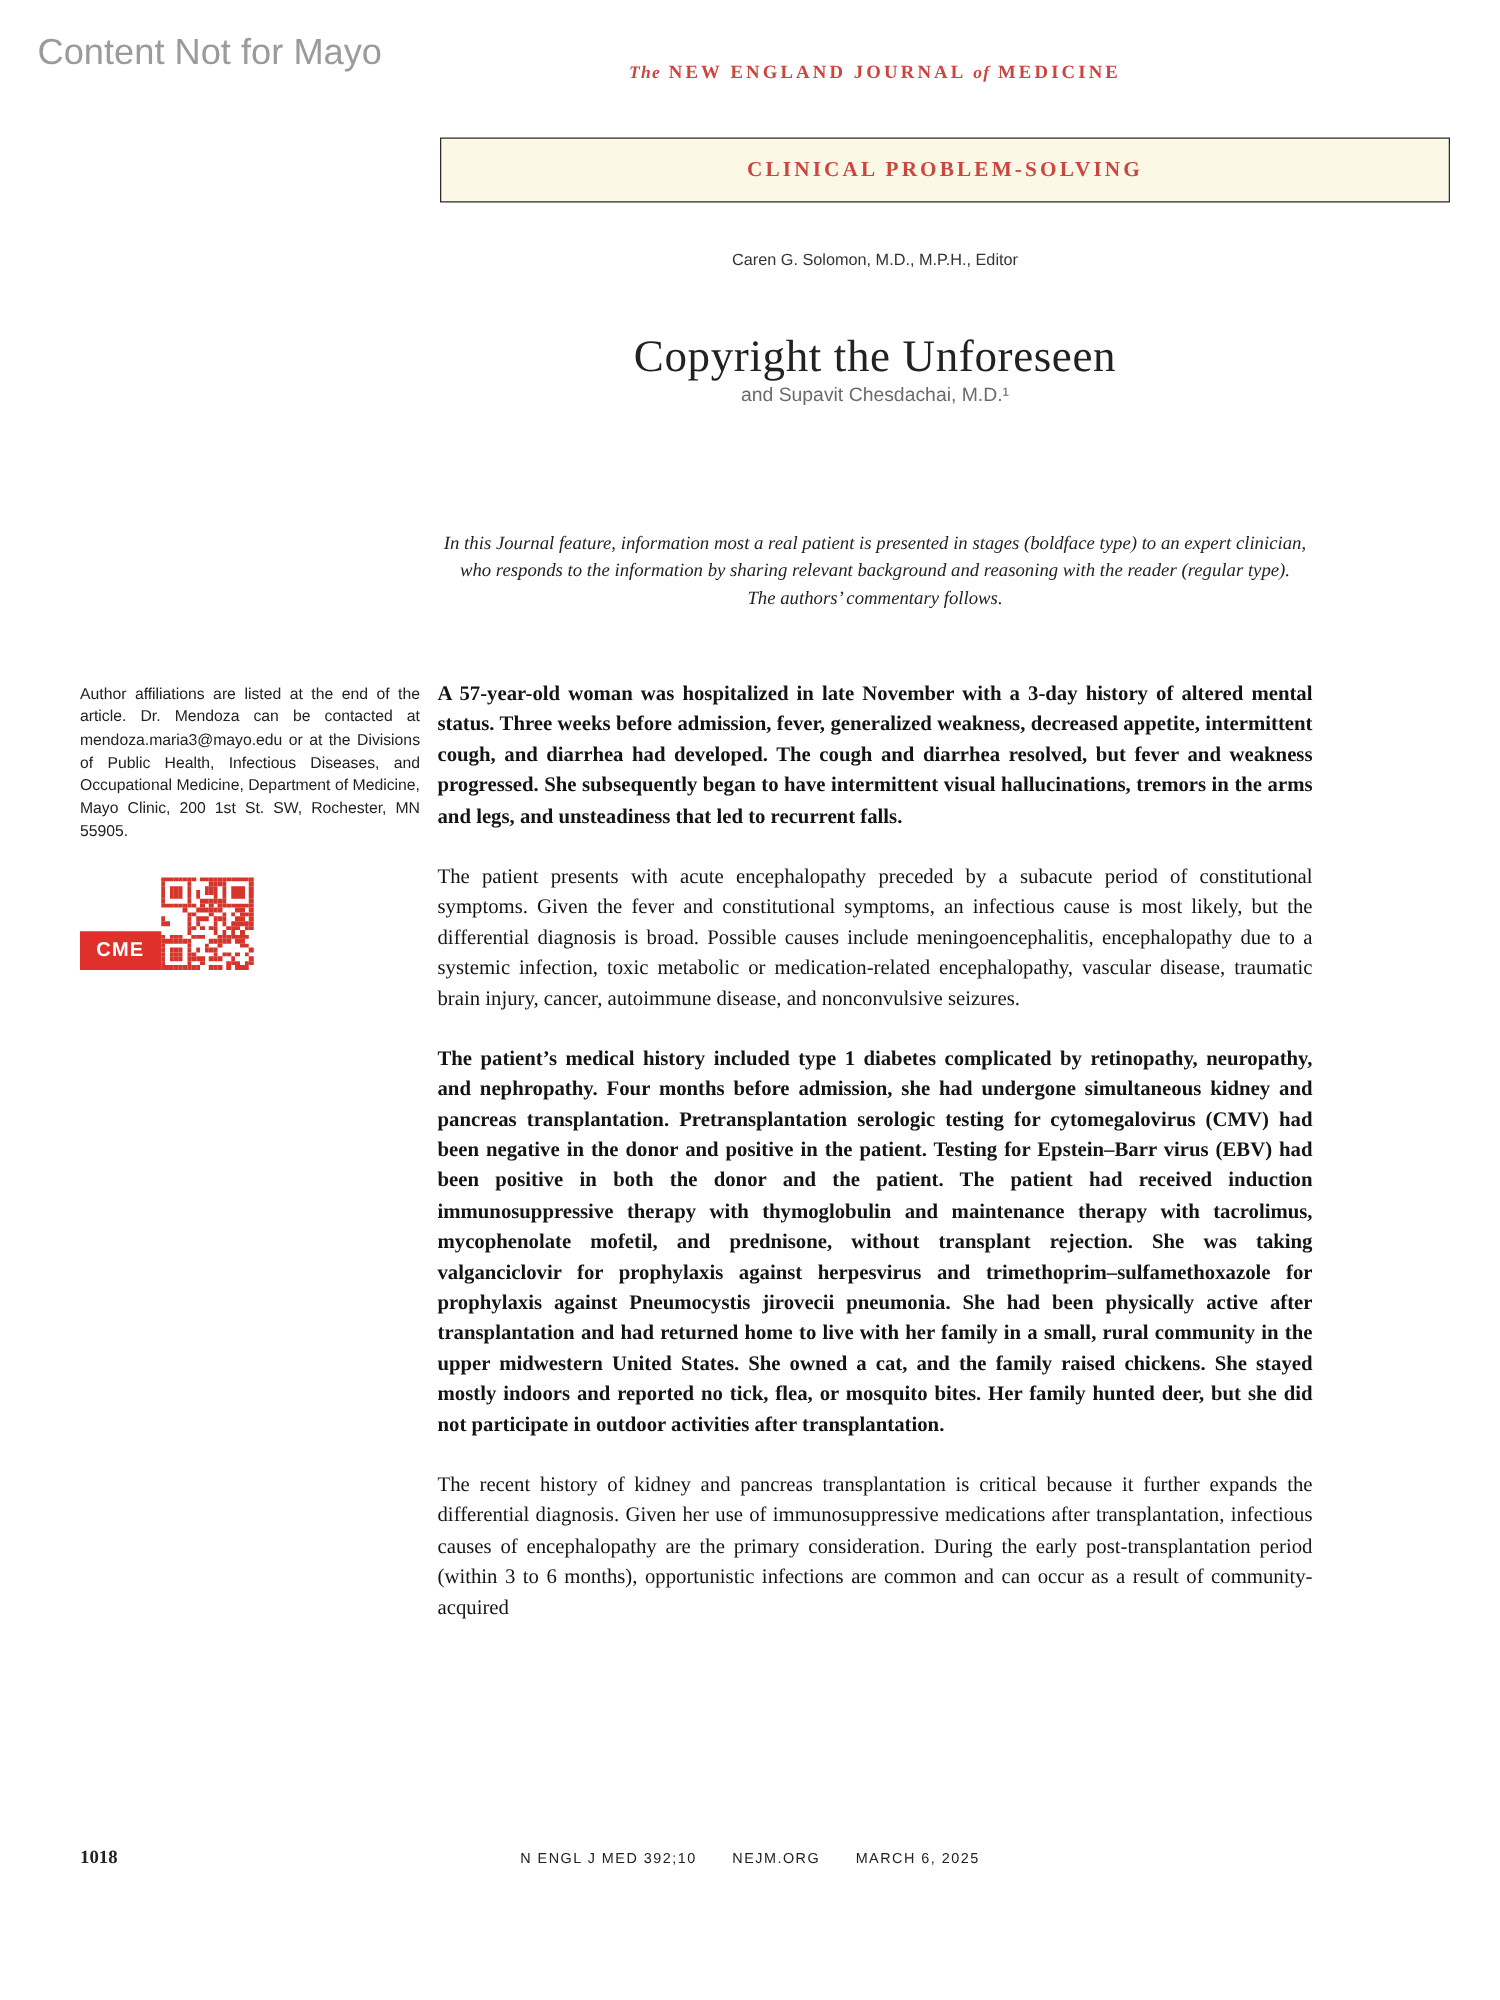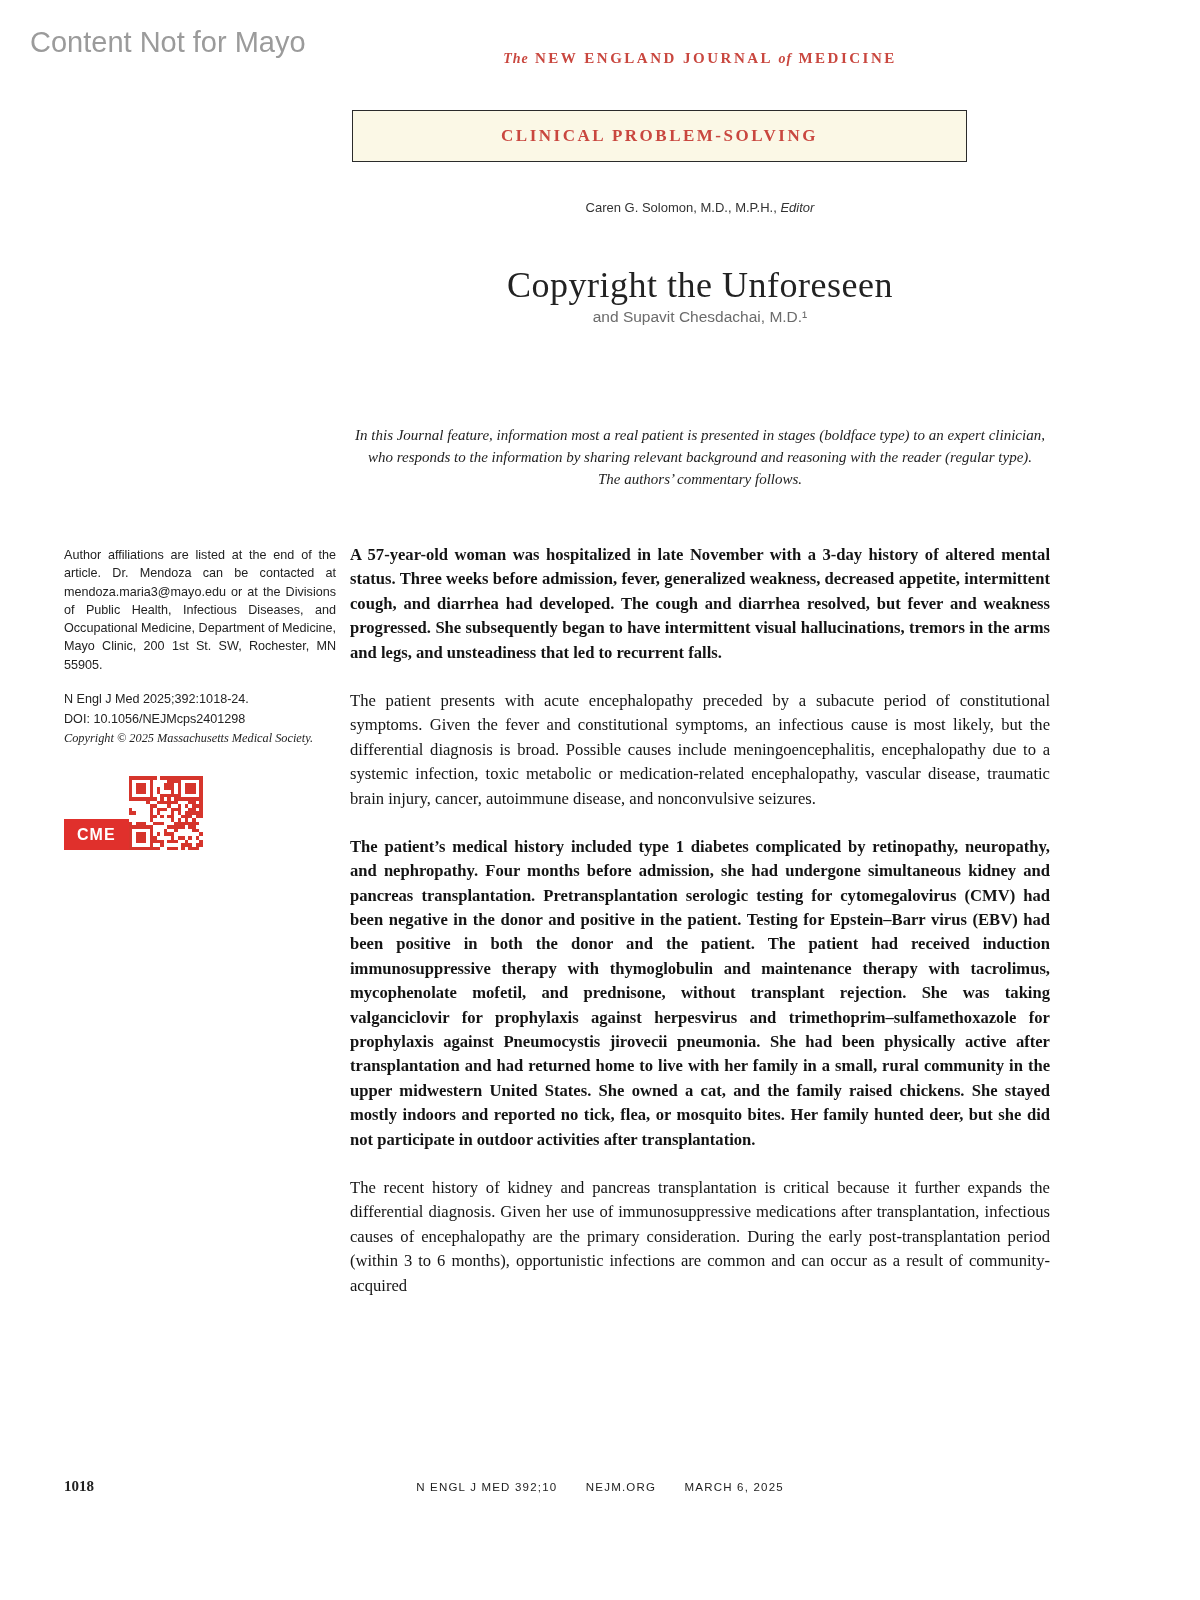--- a/index.html
+++ b/index.html
@@ -15,33 +15,33 @@
   }
   
   .masthead{
     position:absolute;left:350px;top:50px;width:700px;text-align:center;
     color:#c9473f;font-weight:bold;font-size:15px;letter-spacing:2.5px;
     white-space:nowrap;
   }
   .masthead .ital{font-style:italic;font-weight:bold;letter-spacing:1px;text-transform:none;font-size:14px;}
   
   .banner{
-    position:absolute;left:352px;top:110px;width:615px;height:52px;
+    position:absolute;left:352px;top:110px;width:808px;height:52px;
     border:1px solid #2b2b2b;background:#fbf8e6;box-sizing:border-box;
     display:flex;align-items:center;justify-content:center;
   }
   .banner .banner-text{
     color:#c9473f;font-weight:bold;font-size:17px;letter-spacing:2.5px;
   }
   
   .editor-line{
     position:absolute;left:350px;top:200px;width:700px;text-align:center;
     font-family:"Liberation Sans", sans-serif;font-size:13px;color:#333;
   }
-  .editor-role{font-style:italic;}
+  .editor-role{}
   
   .article-title{
     position:absolute;left:250px;top:240px;width:900px;text-align:center;
     font-size:36px;font-weight:normal;color:#222;letter-spacing:0.5px;
   }
   
   .authors{
     position:absolute;left:350px;top:305px;width:700px;text-align:center;
     font-family:"Liberation Sans", sans-serif;font-size:15.5px;color:#6b6b6b;
     line-height:1.55;
@@ -114,25 +114,20 @@
 <h1 class="article-title">Copyright the Unforeseen</h1>
 
 <div class="authors">
   <div>and Supavit Chesdachai, M.D.¹</div>
 </div>
 
 <div class="feature-note">In this Journal feature, information most a real patient is presented in stages (boldface type) to an expert clinician, who responds to the information by sharing relevant background and reasoning with the reader (regular type). The authors’ commentary follows.</div>
 
 <aside class="sidebar">
   <div class="affiliations">Author affiliations are listed at the end of the article. Dr. Mendoza can be contacted at mendoza.maria3@mayo.edu or at the Divisions of Public Health, Infectious Diseases, and Occupational Medicine, Department of Medicine, Mayo Clinic, 200 1st St. SW, Rochester, MN 55905.</div>
-  <div class="refs">
-    <div>N Engl J Med 2025;392:1018-24.</div>
-    <div>DOI: 10.1056/NEJMcps2401298</div>
-    <div class="copyright">Copyright © 2025 Massachusetts Medical Society.</div>
-  </div>
   <div class="sidebar-badges">
     <span class="cme-badge">CME</span>
     <div class="qr">
         <i style="grid-row:1;grid-column:1;"></i>
         <i style="grid-row:1;grid-column:2;"></i>
         <i style="grid-row:1;grid-column:3;"></i>
         <i style="grid-row:1;grid-column:4;"></i>
         <i style="grid-row:1;grid-column:5;"></i>
         <i style="grid-row:1;grid-column:6;"></i>
         <i style="grid-row:1;grid-column:7;"></i>

